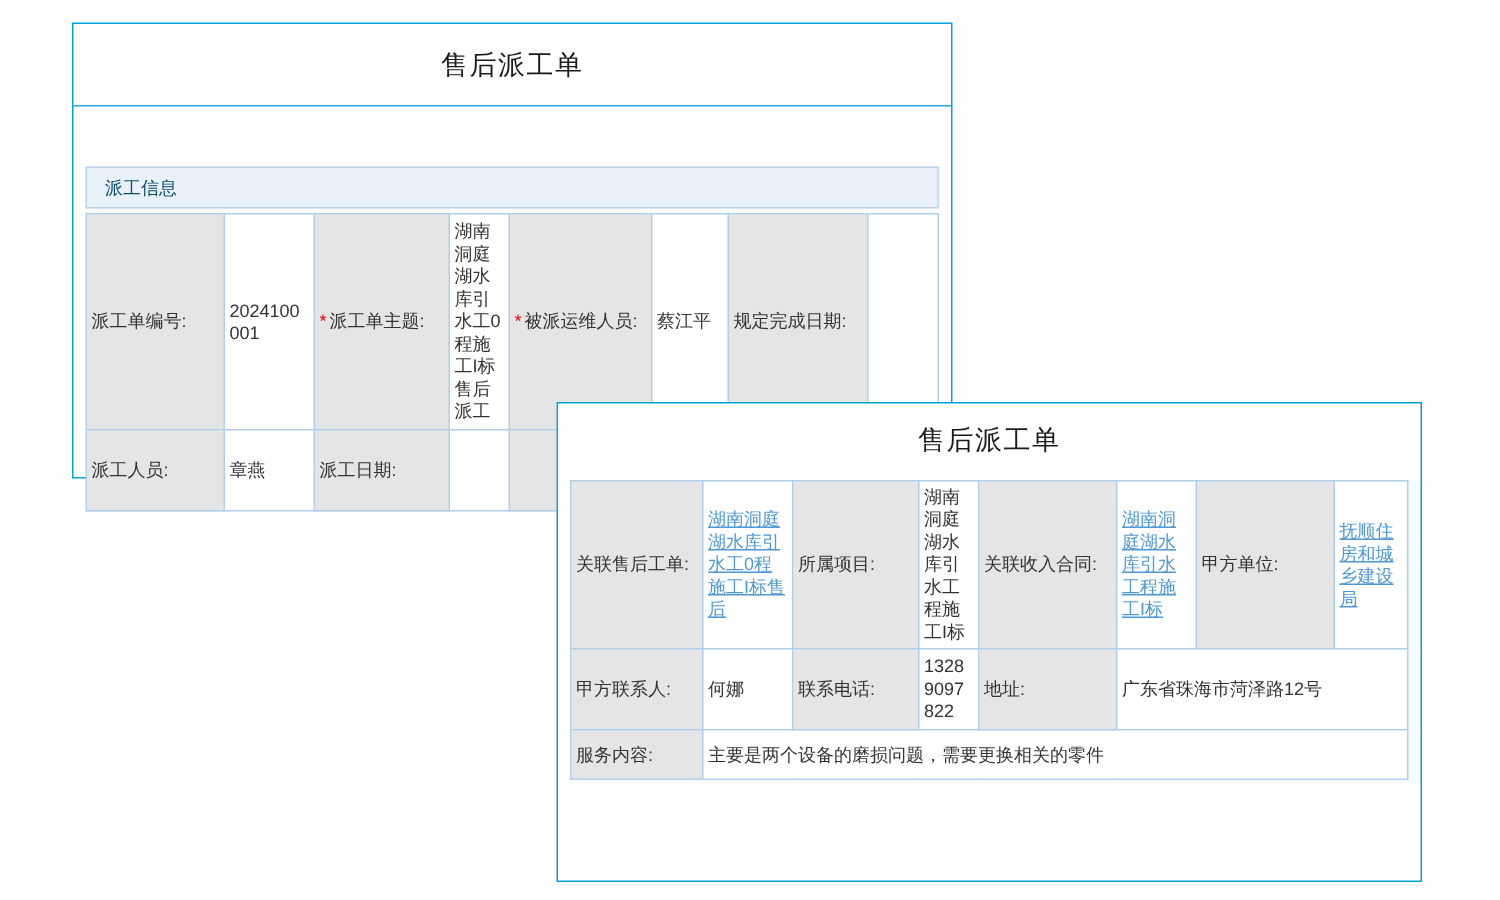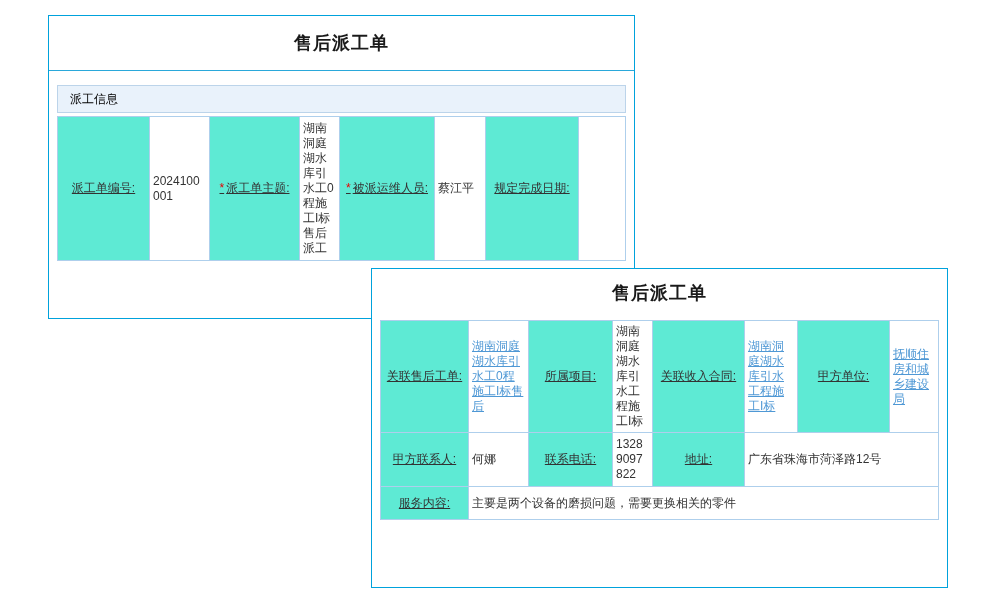--- a/index.html
+++ b/index.html
@@ -13,37 +13,37 @@
     position:absolute;background:#ffffff;
     border:1.5px solid #00a2dc;box-sizing:border-box;
   }
   #panel-dispatch{left:48px;top:15px;width:587px;height:304px;z-index:1;}
   #panel-workorder{left:371px;top:268px;width:577px;height:320px;z-index:2;}
   .panel-header{
     display:flex;align-items:center;justify-content:center;
   }
   #panel-dispatch .panel-header{height:54px;border-bottom:1px solid #2aa8da;}
   #panel-workorder .panel-header{height:48px;}
-  .panel-title{font-size:18px;font-weight:bold;color:#1a1a1a;letter-spacing:1px;}
+  .panel-title{font-size:18px;font-weight:normal;color:#1a1a1a;letter-spacing:1px;}
   .panel-body{padding:0 8px 8px 8px;}
   #panel-dispatch .panel-body{padding-top:14px;}
   .section-bar{
     background:#e9f2fb;border:1px solid #bcd4ea;box-sizing:border-box;
-    font-size:12px;color:#000000;padding:6px 12px;line-height:14px;
+    font-size:12px;color:#0c4a6e;padding:6px 12px;line-height:14px;margin-top:26px;
   }
   table.form{
     width:100%;margin-top:3px;border-collapse:collapse;table-layout:fixed;
   }
   table.form td{
     border:1px solid #aecfec;font-size:12px;vertical-align:middle;
     padding:3px;line-height:15px;box-sizing:border-box;
   }
   td.lbl{
-    background:#5eead4;text-align:center;color:#333;
-    padding-right:4px;word-break:keep-all;text-decoration:underline;
+    background:#e5e5e5;text-align:left;color:#333;
+    padding-right:4px;word-break:keep-all;
   }
   td.val{
     background:#ffffff;text-align:left;word-break:break-all;color:#333;
   }
   .req{color:#e80000;margin-right:2px;}
   a.link{
     color:#4f98d5;text-decoration:underline;cursor:pointer;word-break:break-all;
   }
   
   #panel-dispatch tr.r1 td{height:144px;}
@@ -75,20 +75,30 @@
       </colgroup>
       <tbody>
           <tr class="r1">
         <td class="lbl"><span>派工单编号:</span></td>
         <td class="val">2024100001</td>
         <td class="lbl"><span class="req">*</span><span>派工单主题:</span></td>
         <td class="val">湖南洞庭湖水库引水工0程施工I标售后派工</td>
         <td class="lbl"><span class="req">*</span><span>被派运维人员:</span></td>
         <td class="val">蔡江平</td>
         <td class="lbl"><span>规定完成日期:</span></td>
+        <td class="val"></td>
+      </tr>
+      <tr class="r2">
+        <td class="lbl"><span>派工人员:</span></td>
+        <td class="val">章燕</td>
+        <td class="lbl"><span>派工日期:</span></td>
+        <td class="val"></td>
+        <td class="lbl"></td>
+        <td class="val"></td>
+        <td class="lbl"></td>
         <td class="val"></td>
       </tr>
     </tbody>
       </table>
   </div>
 </div>
 
 <div class="panel" id="panel-workorder">
   <div class="panel-header">
     <span class="panel-title">售后派工单</span>

